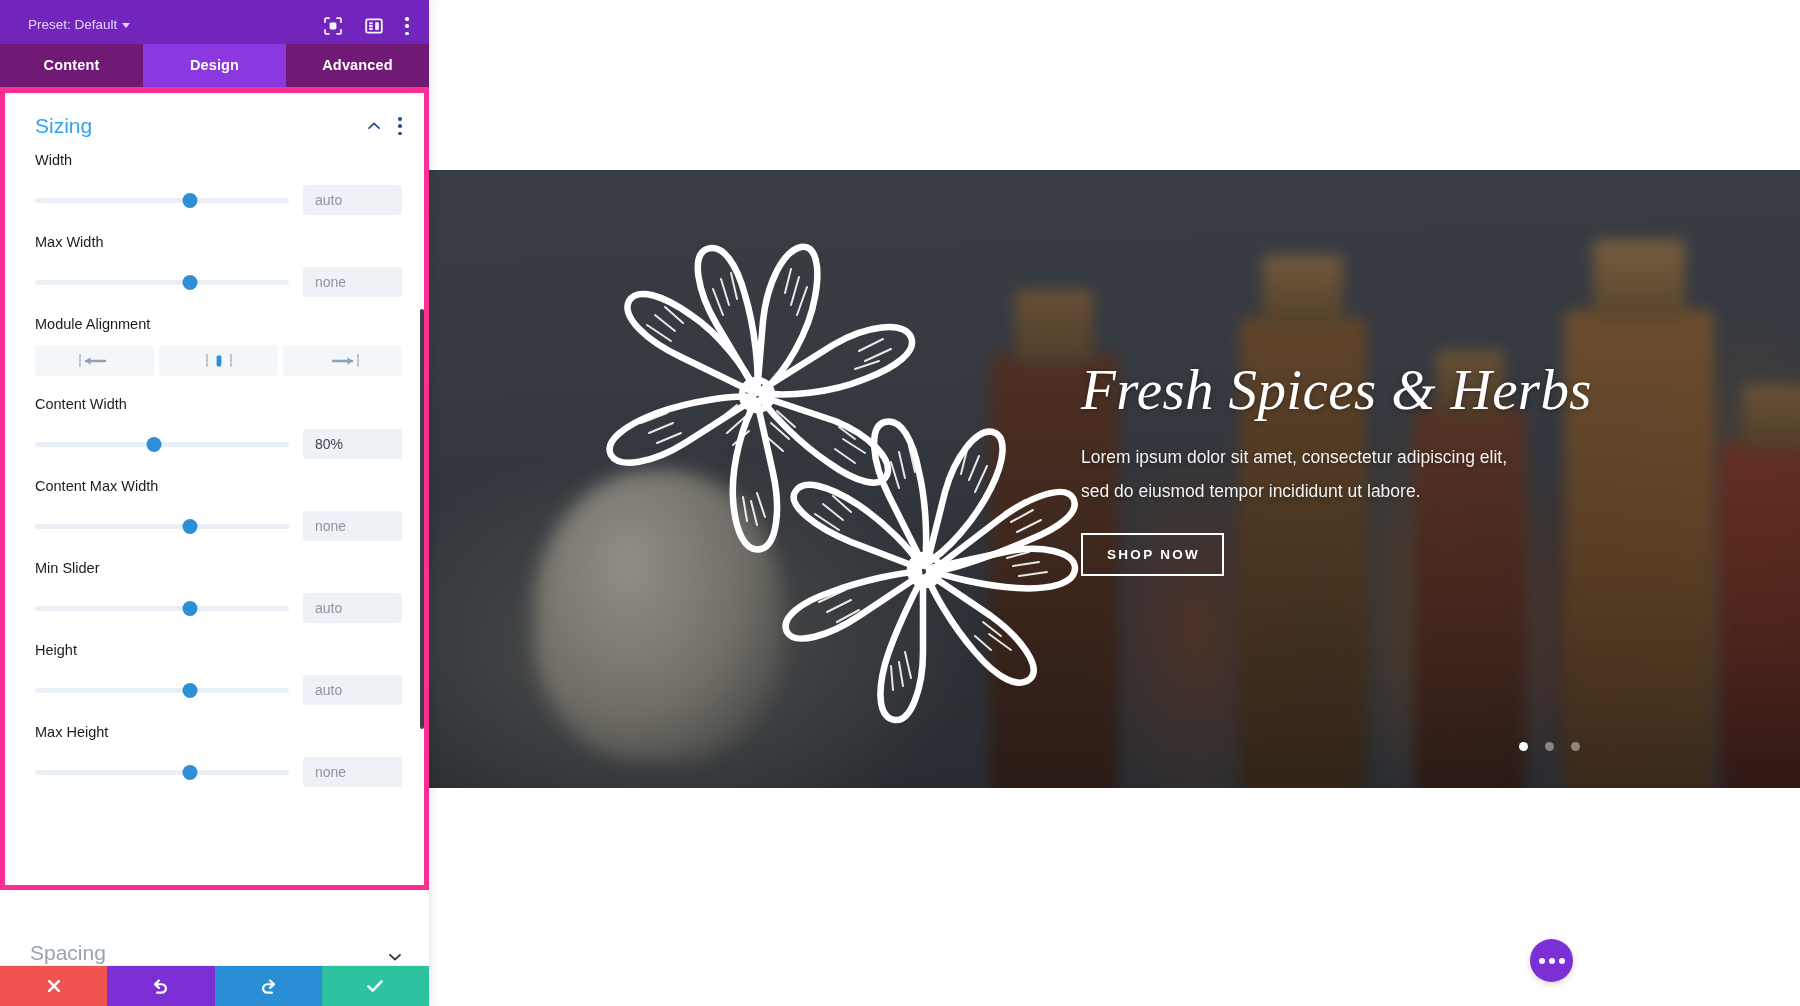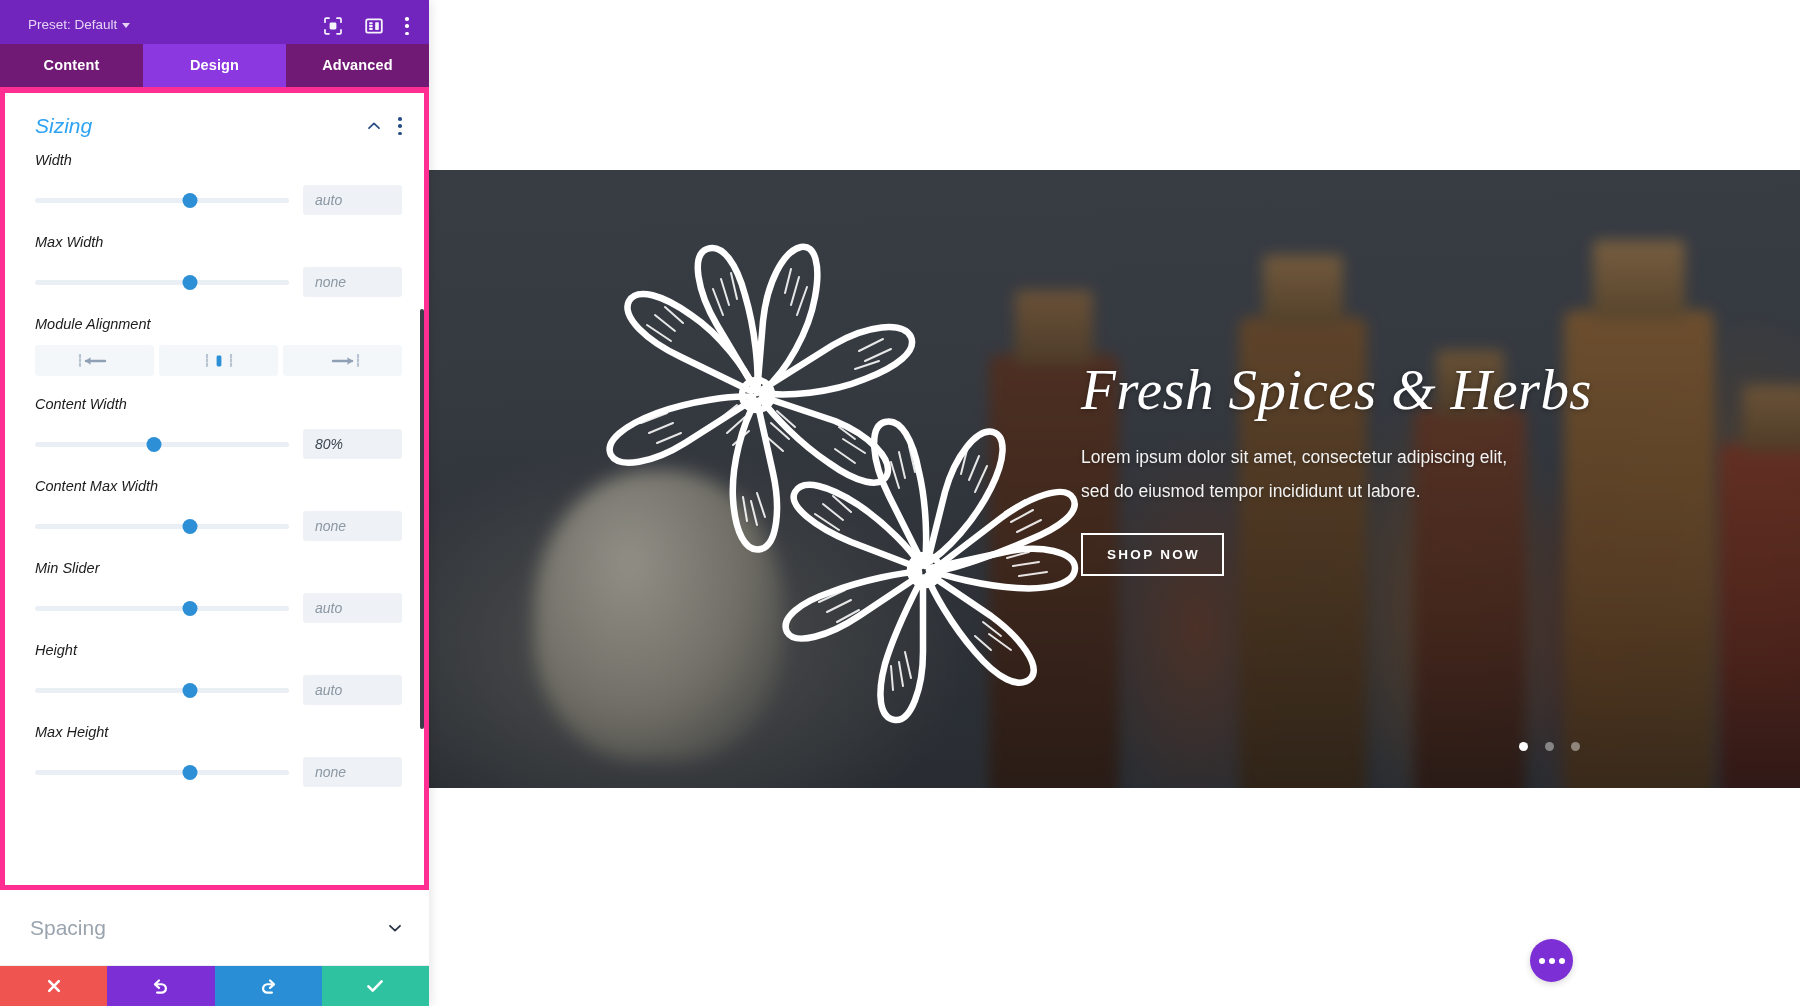--- a/index.html
+++ b/index.html
@@ -53,21 +53,20 @@
     cursor: pointer; letter-spacing: .15px;
   }
   .tab.active { background: #8c38e0; }
 
   
   .panel-body-wrap {
     position: relative; flex: 1 1 auto; min-height: 0;
     border: 5px solid #ff2e93;
     border-top-width: 6px;
     background: #7f1d1d;
-    font-style: italic;
   }
   .panel-body {
     position: absolute; inset: 0;
     overflow: hidden; background: #fff;
   }
   .scrollarea { padding: 0 0 10px 0; }
 
   
   .scrollbar-track {
     position: absolute; right: 0; top: 0; bottom: 0; width: 6px;
@@ -119,21 +118,21 @@
   .align-row { display: flex; gap: 5px; padding: 0 22px 0 30px; margin-bottom: 20px; }
   .align-btn {
     flex: 1 1 0; height: 31px; background: #f4f7fa; border-radius: 3px;
     display: flex; align-items: center; justify-content: center; cursor: pointer;
   }
   .align-btn svg { display: block; }
 
   
   .collapsed-row {
     flex: 0 0 auto; height: 76px; background: #fff;
-    display: flex; align-items: center; padding: 0 26px 0 30px;
+    display: flex; align-items: flex-end; padding: 0 26px 0 30px;
     border-bottom: 1px solid #eceff2;
   }
   .collapsed-title { flex: 1 1 auto; font-size: 21px; color: #9aa4ae; font-weight: 400; }
 
   
   .panel-footer { flex: 0 0 auto; height: 40px; display: flex; }
   .fbtn { flex: 1 1 0; display: flex; align-items: center; justify-content: center; cursor: pointer; }
   .fbtn svg { display: block; }
   .fbtn.cancel { background: #ef5451; }
   .fbtn.undo   { background: #7b2fd4; }

